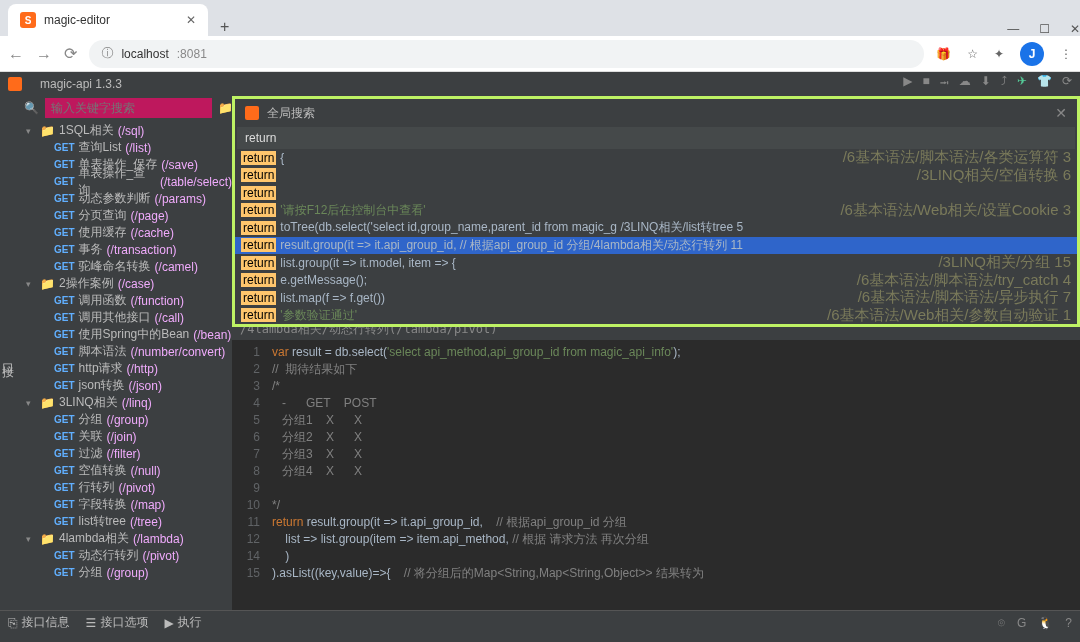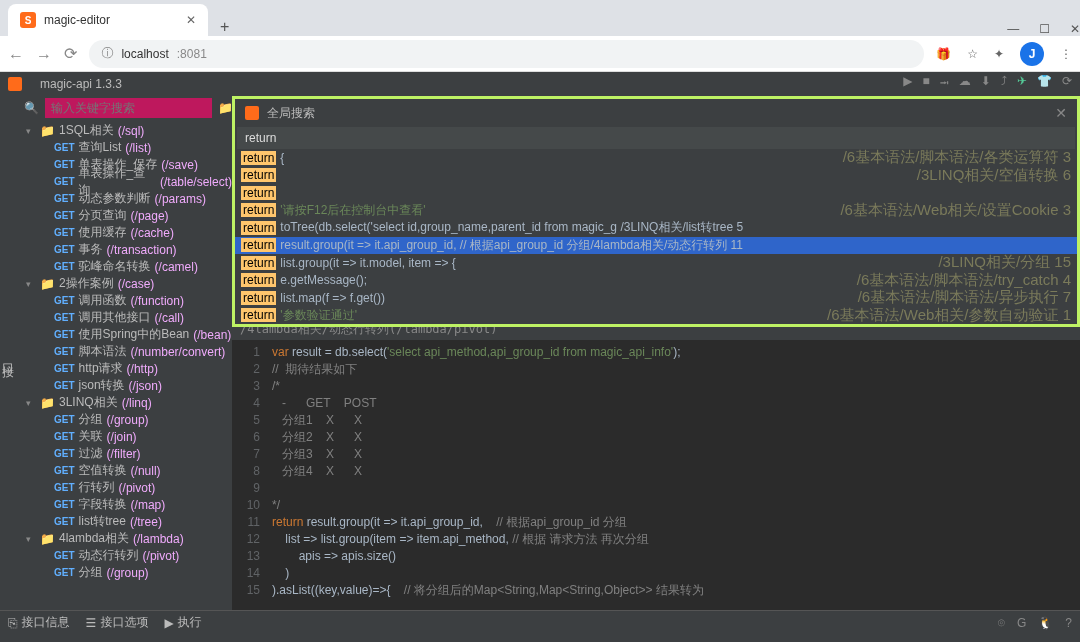--- a/index.html
+++ b/index.html
@@ -376,24 +376,20 @@
         </div>
         <div class="code-line">
           <div class="gutter">11</div>
           <div class="code"><span class="kw">return</span> result.group(it =&gt; it.api_group_id,    <span class="comment">// 根据api_group_id 分组</span></div>
         </div>
         <div class="code-line">
           <div class="gutter">12</div>
           <div class="code">    list =&gt; list.group(item =&gt; item.api_method, <span class="comment">// 根据 请求方法 再次分组</span></div>
         </div>
         <div class="code-line">
-          <div class="gutter">13</div>
-          <div class="code">        apis =&gt; apis.size()</div>
-        </div>
-        <div class="code-line">
           <div class="gutter">14</div>
           <div class="code">    )</div>
         </div>
         <div class="code-line">
           <div class="gutter">15</div>
           <div class="code">).asList((key,value)=&gt;{    <span class="comment">// 将分组后的Map&lt;String,Map&lt;String,Object&gt;&gt; 结果转为</span></div>
         </div>
       </div>
   </div>
 </div>

